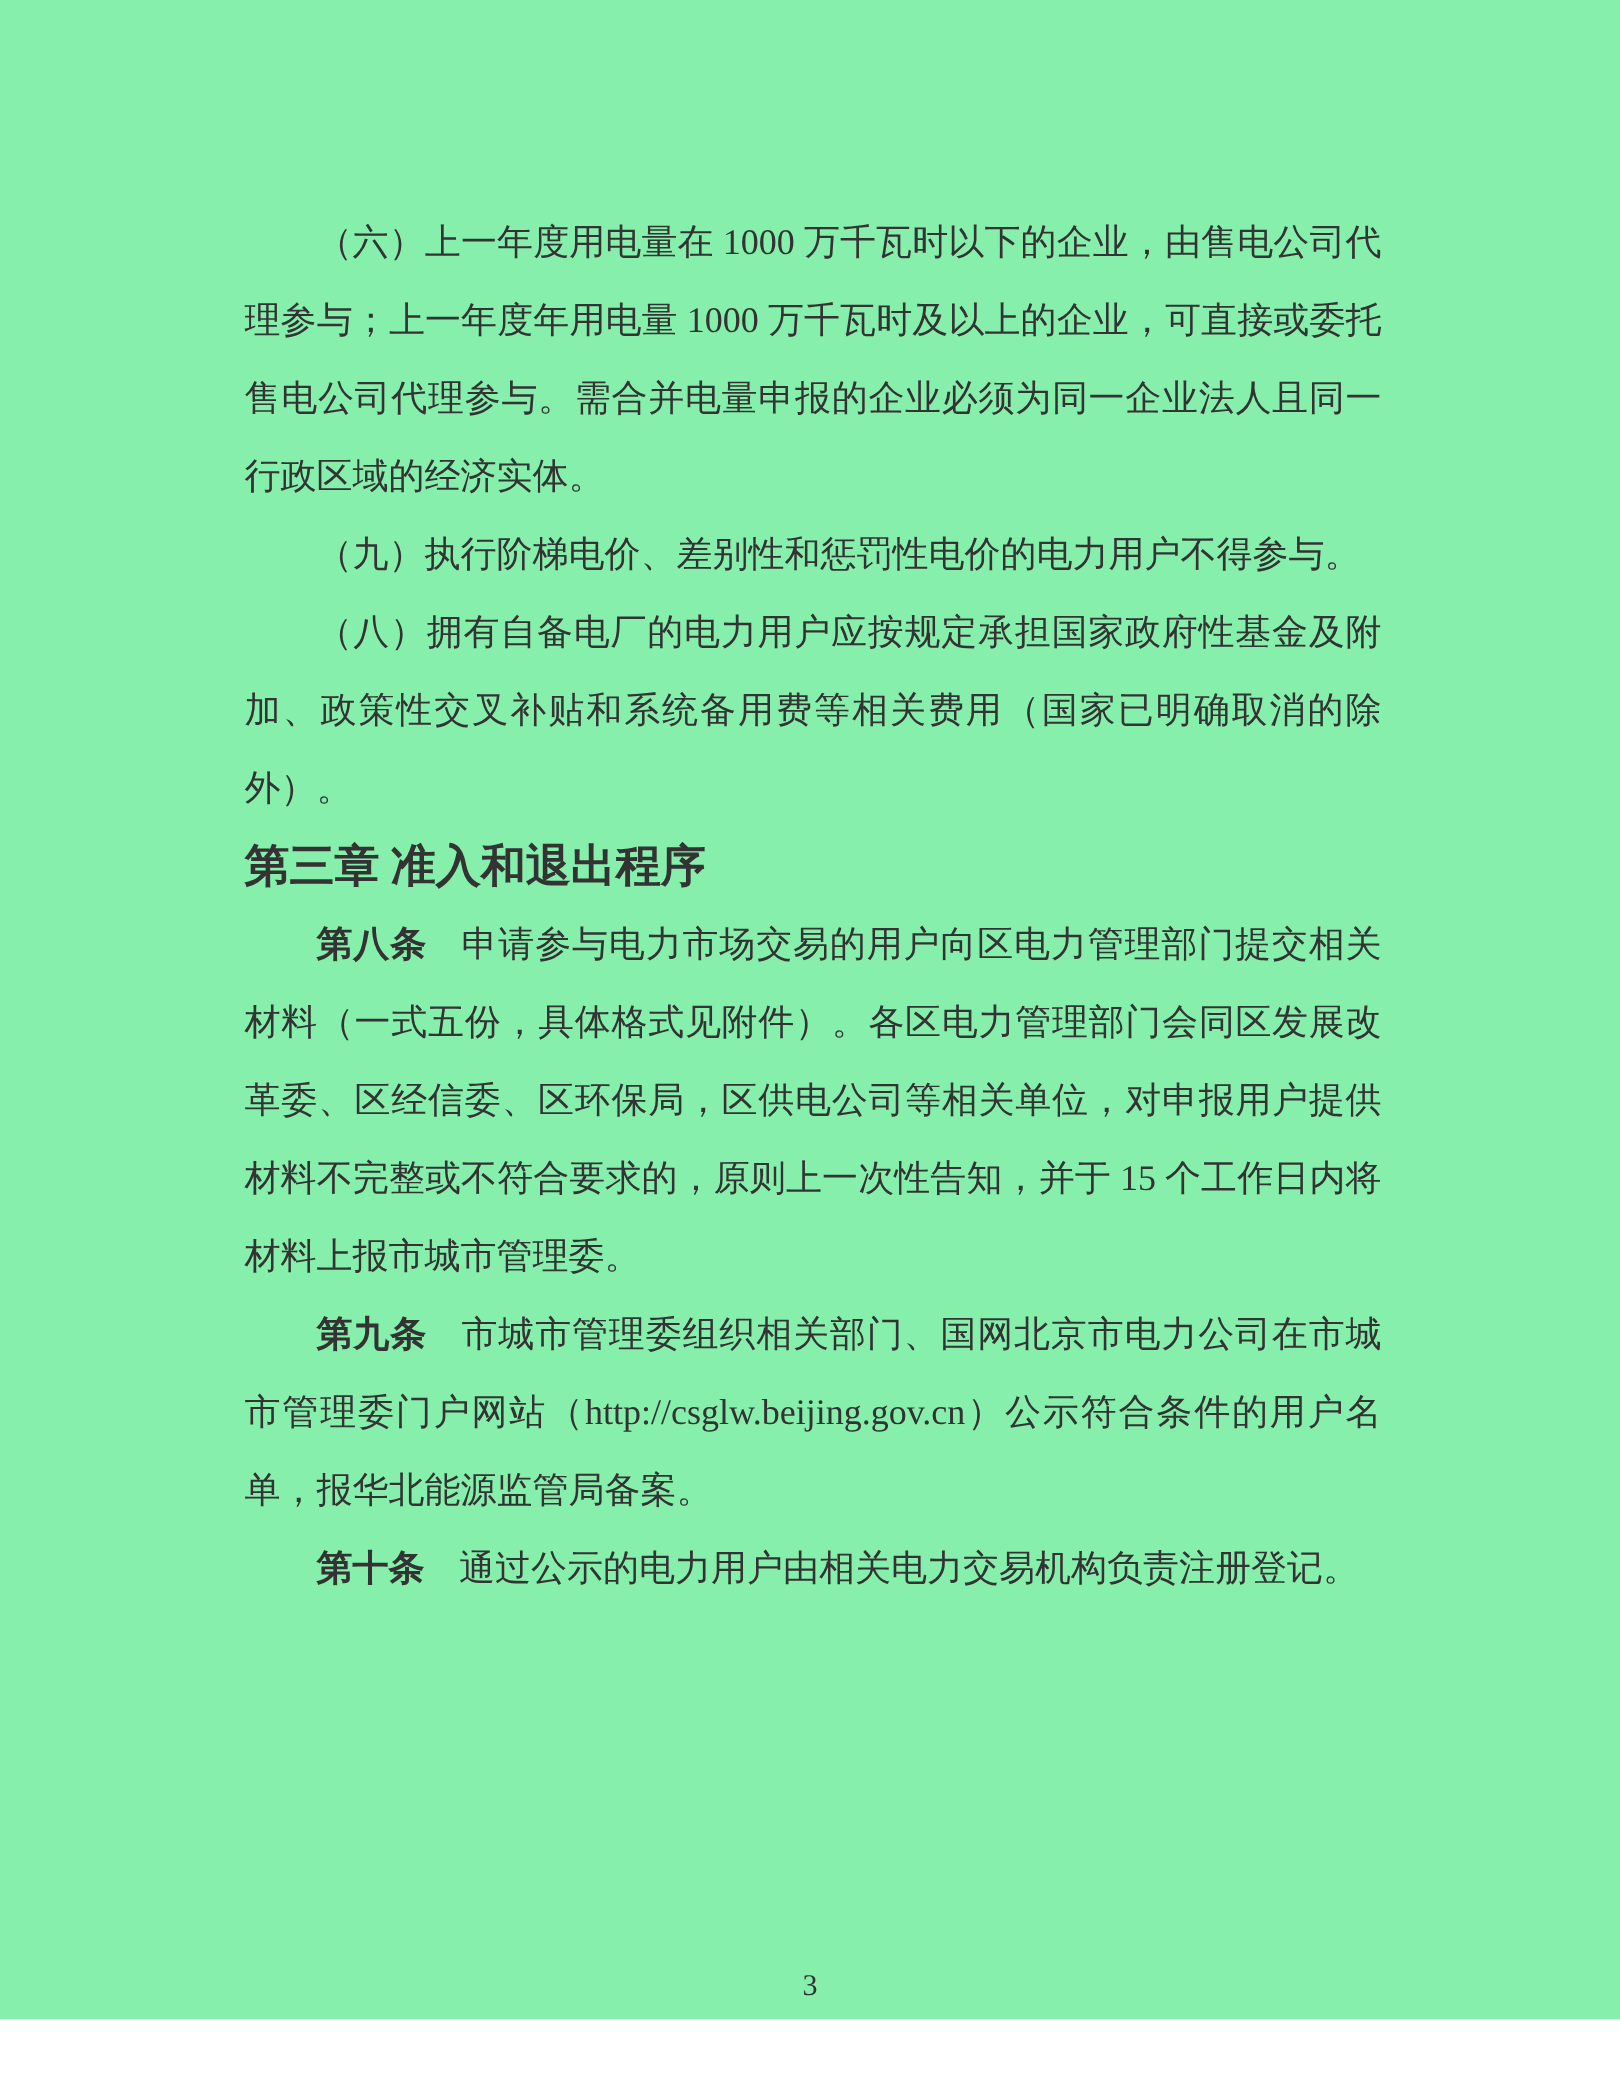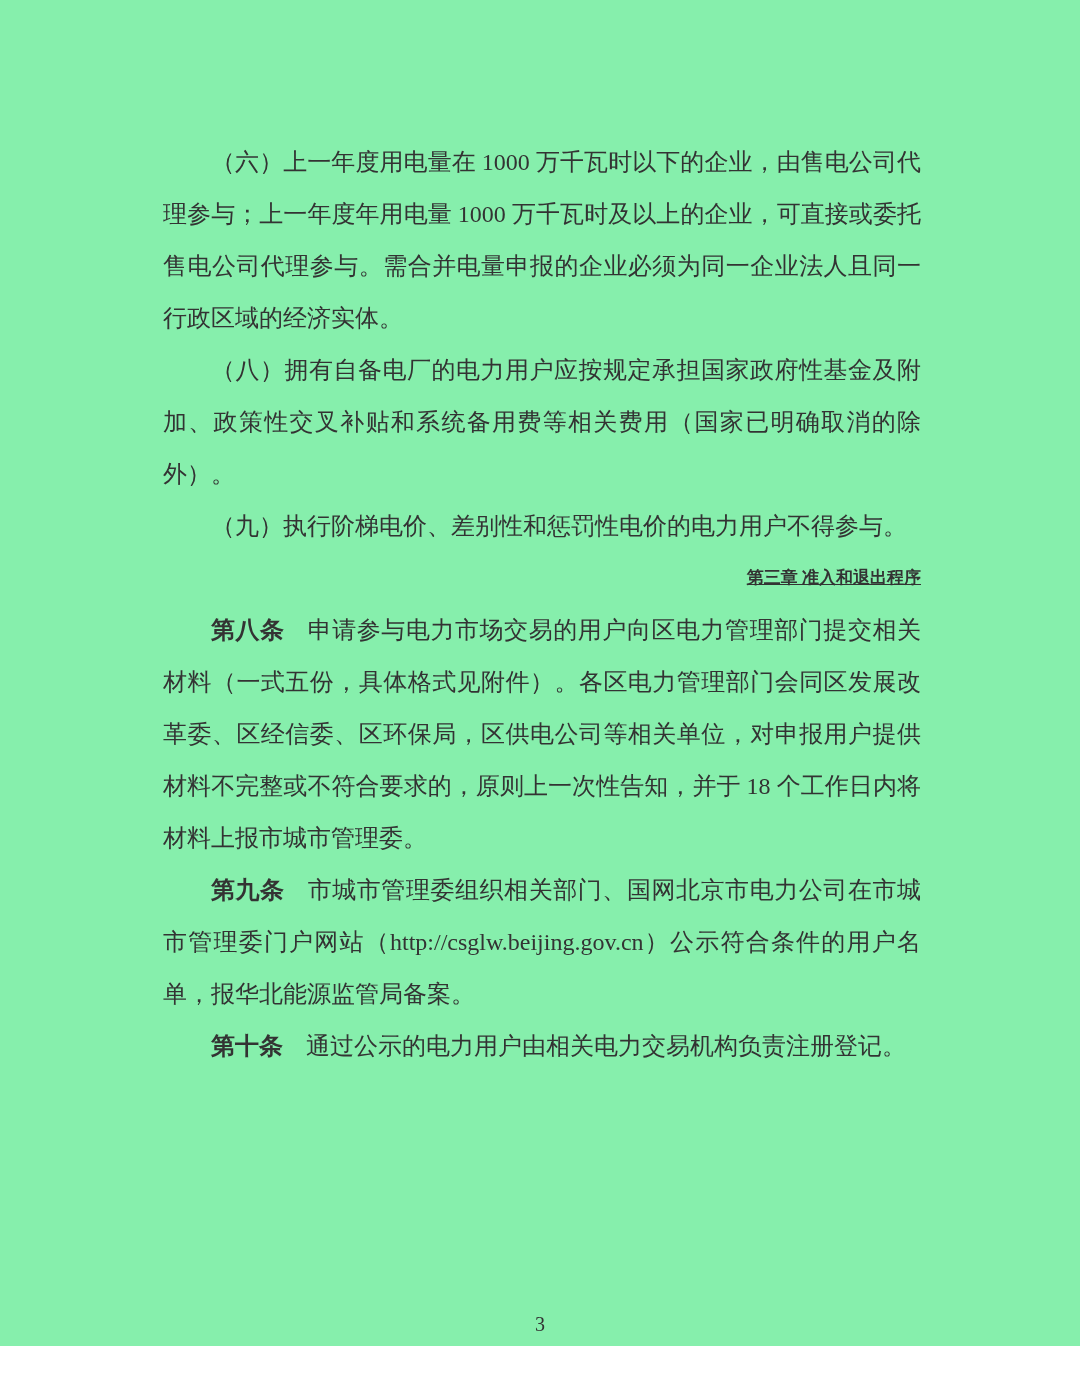--- a/index.html
+++ b/index.html
@@ -27,25 +27,24 @@
   }
   .para {
     margin: 0;
     padding: 0;
     text-indent: 2em;
   }
   .chapter-heading {
     margin: 0;
     padding: 0;
     text-indent: 0;
-    text-align: right;
+    text-align: left;
     font-weight: 700;
-    font-size: 17px;
+    font-size: 30px;
     line-height: 52px;
-    text-decoration: underline;
   }
   .article-label {
     font-weight: 700;
     margin-right: 23px;
   }
   .page-number {
     position: absolute;
     top: 1312px;
     left: 0;
     width: 100%;
@@ -57,29 +56,29 @@
 </style>
 </head>
 <body>
 
 <div class="page">
   <div class="content">
 
     <p class="para">（六）上一年度用电量在 1000 万千瓦时以下的企业，由售电公司代理参与；上一年度年用电量 1000 万千瓦时及以上的企业，可直接或委托售电公司代理参与。需合并电量申报的企业必须为同一企业法人且同一行政区域的经济实体。</p>
 
 
+    <p class="para">（九）执行阶梯电价、差别性和惩罚性电价的电力用户不得参与。</p>
+
     <p class="para">（八）拥有自备电厂的电力用户应按规定承担国家政府性基金及附加、政策性交叉补贴和系统备用费等相关费用（国家已明确取消的除外）。</p>
-
-    <p class="para">（九）执行阶梯电价、差别性和惩罚性电价的电力用户不得参与。</p>
 
 
     <h2 class="chapter-heading">第三章 准入和退出程序</h2>
 
     <p class="para">
-      <span class="article-label">第八条</span><span>申请参与电力市场交易的用户向区电力管理部门提交相关材料（一式五份，具体格式见附件）。各区电力管理部门会同区发展改革委、区经信委、区环保局，区供电公司等相关单位，对申报用户提供材料不完整或不符合要求的，原则上一次性告知，并于 18 个工作日内将材料上报市城市管理委。</span>
+      <span class="article-label">第八条</span><span>申请参与电力市场交易的用户向区电力管理部门提交相关材料（一式五份，具体格式见附件）。各区电力管理部门会同区发展改革委、区经信委、区环保局，区供电公司等相关单位，对申报用户提供材料不完整或不符合要求的，原则上一次性告知，并于 15 个工作日内将材料上报市城市管理委。</span>
     </p>
 
     <p class="para">
       <span class="article-label">第九条</span><span>市城市管理委组织相关部门、国网北京市电力公司在市城市管理委门户网站（http://csglw.beijing.gov.cn）公示符合条件的用户名单，报华北能源监管局备案。</span>
     </p>
 
     <p class="para">
       <span class="article-label">第十条</span><span>通过公示的电力用户由相关电力交易机构负责注册登记。</span>
     </p>
 

